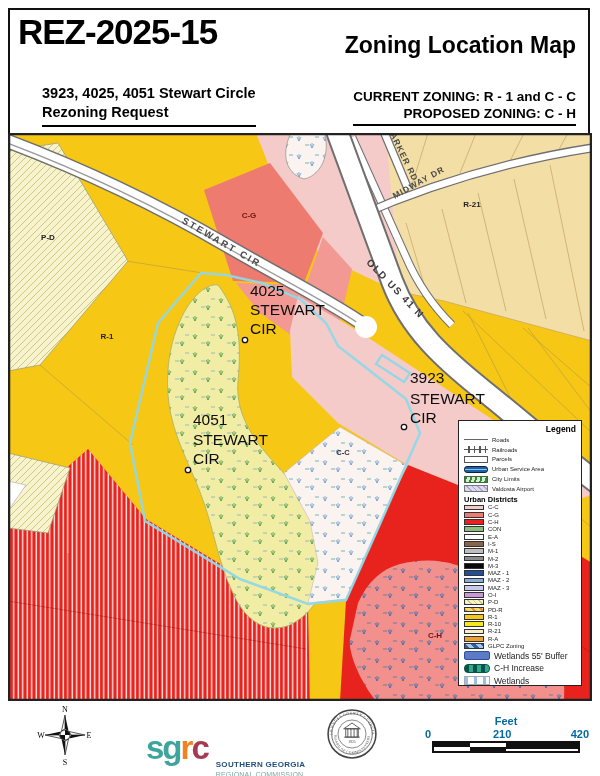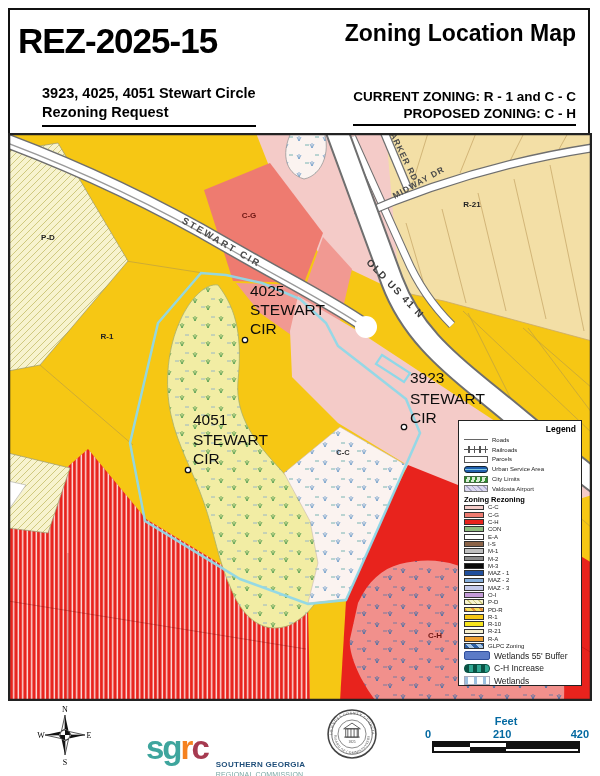--- a/index.html
+++ b/index.html
@@ -1,21 +1,21 @@
 <!DOCTYPE html>
 <html><head>
 <meta charset="utf-8">
 <style>
   html,body{margin:0;padding:0;background:#fff;}
   #page{position:relative;width:600px;height:776px;background:#fff;overflow:hidden;
         font-family:"Liberation Sans", sans-serif;}
   #page-border{position:absolute;left:8px;top:8px;width:582px;height:758px;border:2px solid #111;box-sizing:border-box;}
   
-  #rez-number{position:absolute;left:18px;top:21px;font-size:35px;font-weight:bold;letter-spacing:-1px;color:#000;}
-  #map-title{position:absolute;right:24px;top:20px;font-size:23px;font-weight:bold;color:#000;}
+  #rez-number{position:absolute;left:18px;top:12px;font-size:35px;font-weight:bold;letter-spacing:-1px;color:#000;}
+  #map-title{position:absolute;right:24px;top:32px;font-size:23px;font-weight:bold;color:#000;}
   #addr-block{position:absolute;left:42px;top:84px;font-size:14.5px;font-weight:bold;line-height:19px;
               color:#000;border-bottom:2.5px solid #000;padding-bottom:3px;}
   #zoning-block{position:absolute;right:24px;top:88px;font-size:13.5px;font-weight:bold;line-height:17px;
               color:#000;text-align:right;border-bottom:2.5px solid #000;padding-bottom:2px;}
   
   #map-wrap{position:absolute;left:8px;top:133px;width:584px;height:568px;}
   
   #legend{position:absolute;left:458px;top:420px;width:124px;height:266px;background:#fff;
           border:1.5px solid #222;box-sizing:border-box;padding:3px 5px;overflow:hidden;}
   #legend .lg-title{font-size:8.5px;font-weight:bold;color:#000;height:11px;text-align:right;}
@@ -226,21 +226,21 @@
         </div>
         <div class="lg-row gen">
           <span class="sw city-limits"></span>
           <span>City Limits</span>
         </div>
         <div class="lg-row gen">
           <span class="sw valdosta-airport"></span>
           <span>Valdosta Airport</span>
         </div>
       </div>
-    <div class="lg-sub">Zoning Rezoning</div>
+    <div class="lg-sub">Urban Districts</div>
     <div id="legend-districts">
         <div class="lg-row dist">
           <span class="sw" style="background-color: rgb(244, 203, 200);"></span>
           <span>C-C</span>
         </div>
         <div class="lg-row dist">
           <span class="sw" style="background-color: rgb(238, 123, 112);"></span>
           <span>C-G</span>
         </div>
         <div class="lg-row dist">

